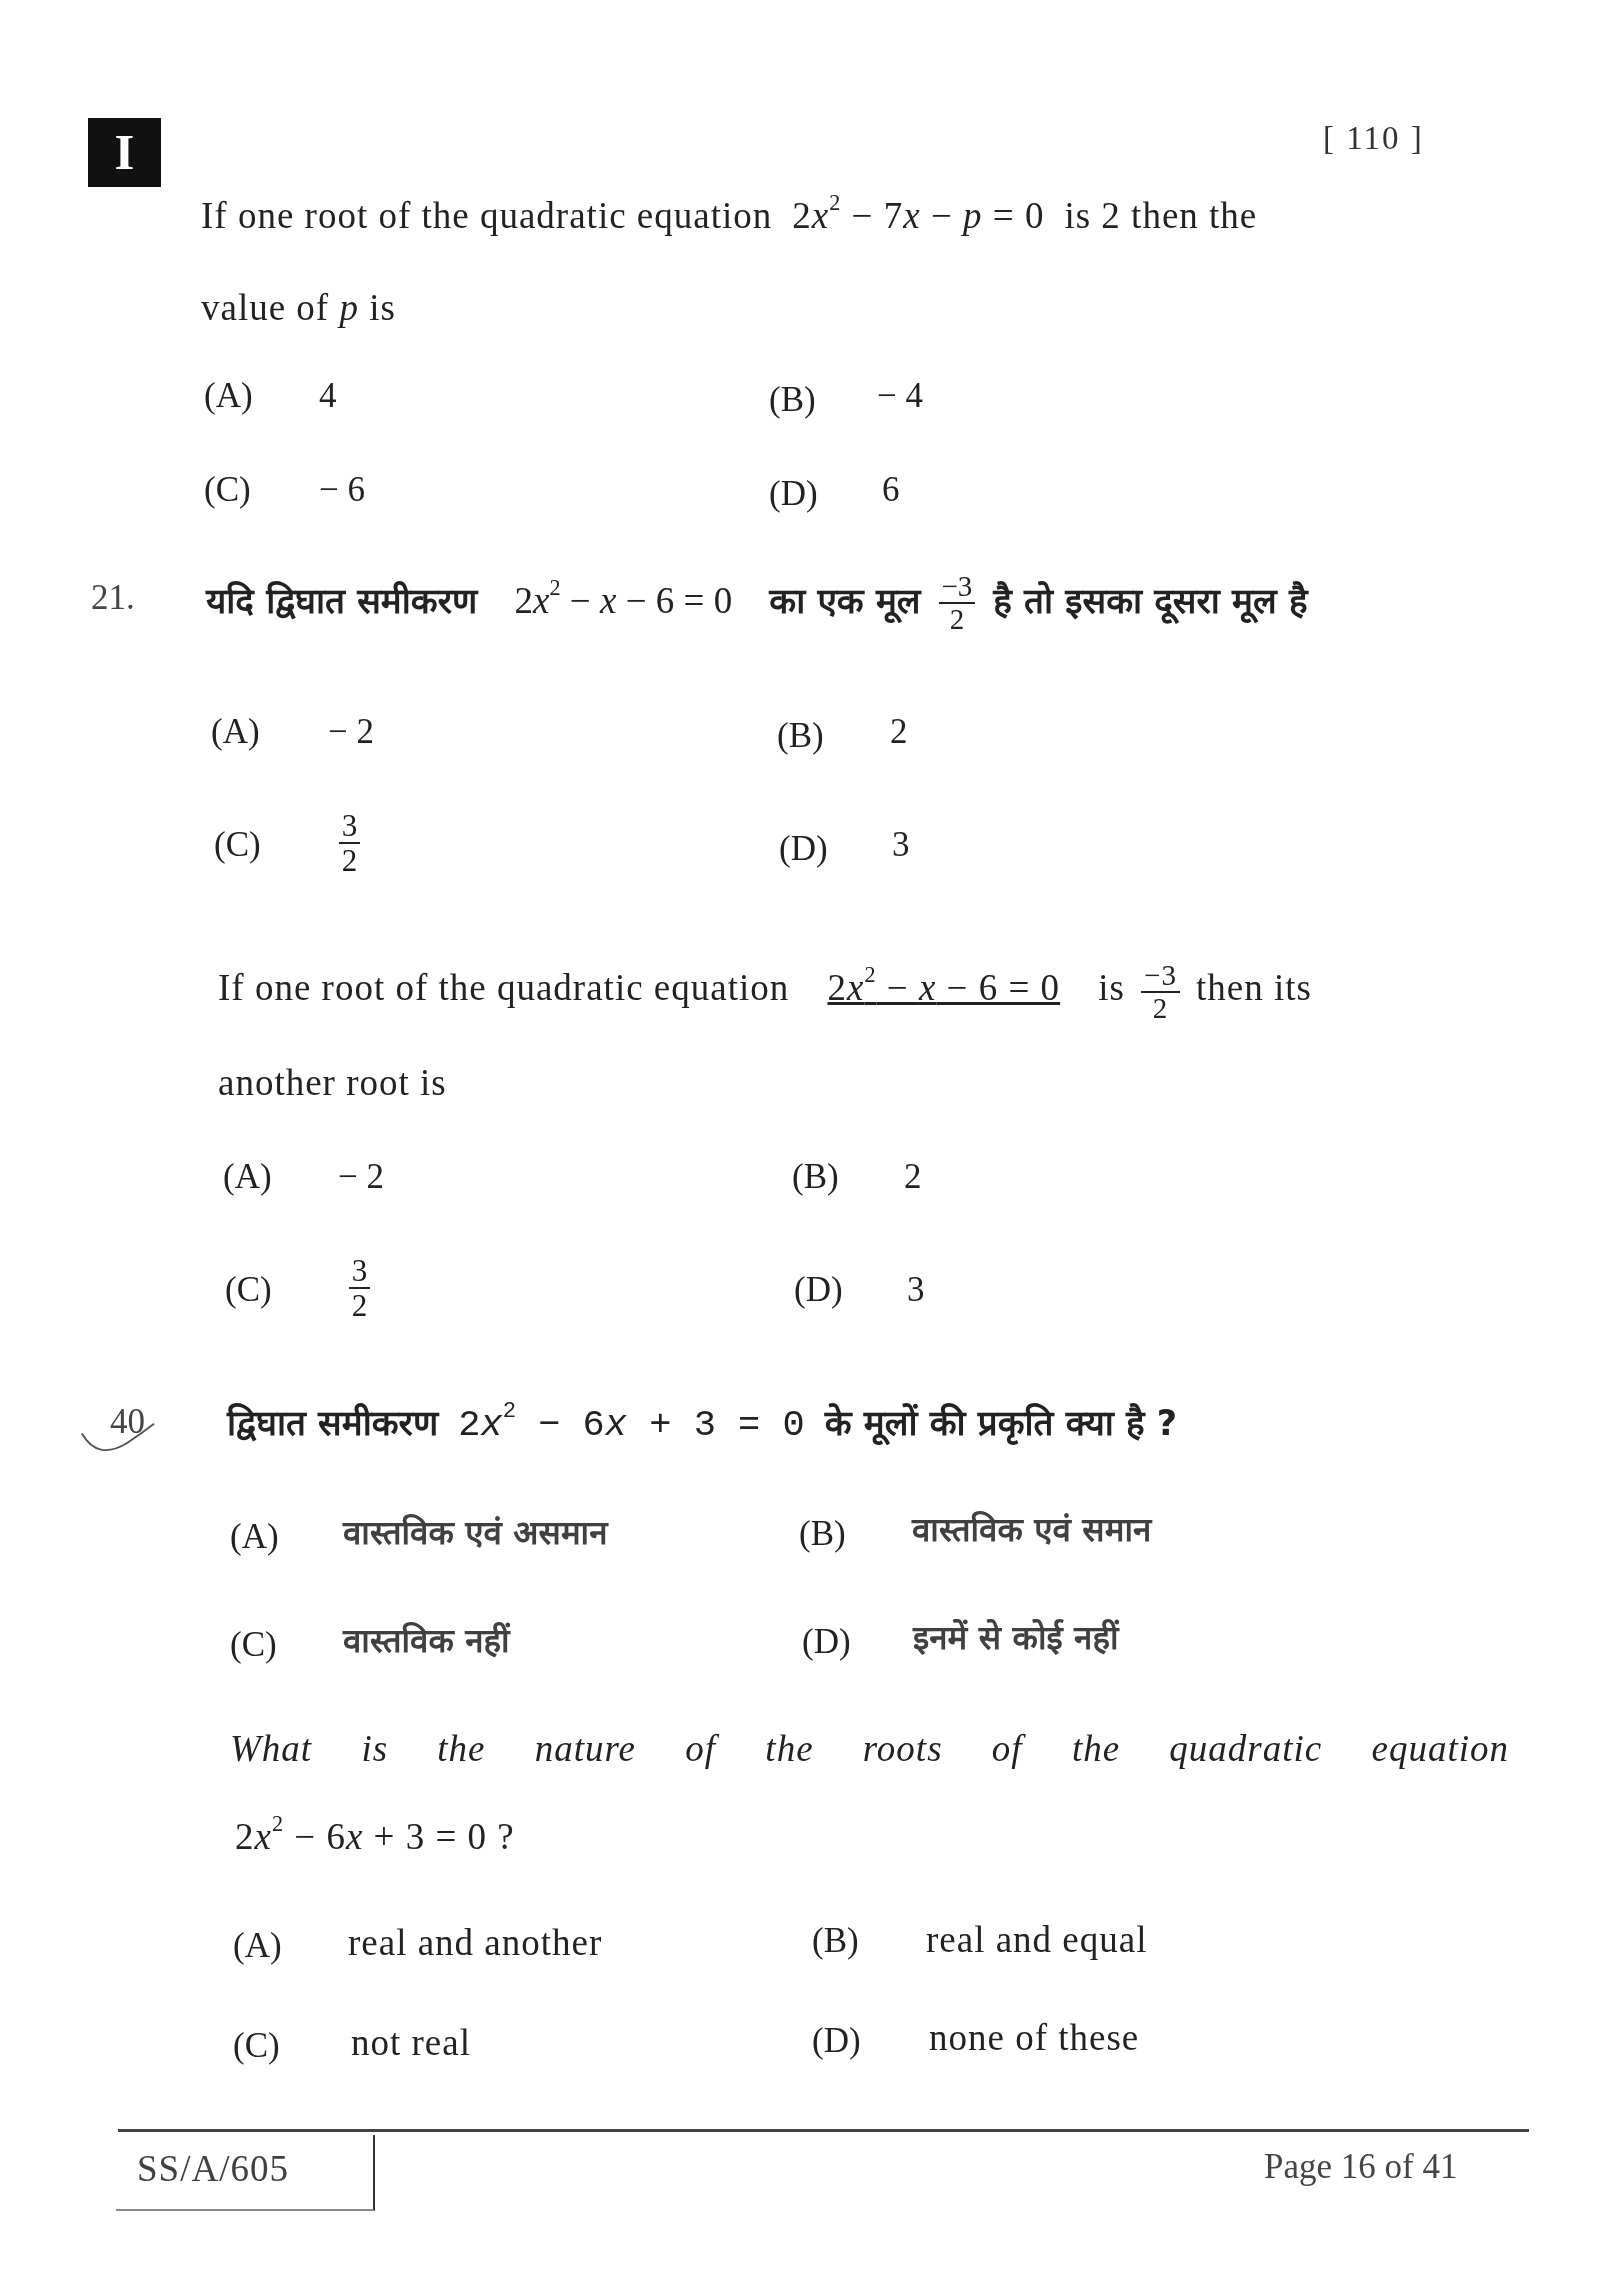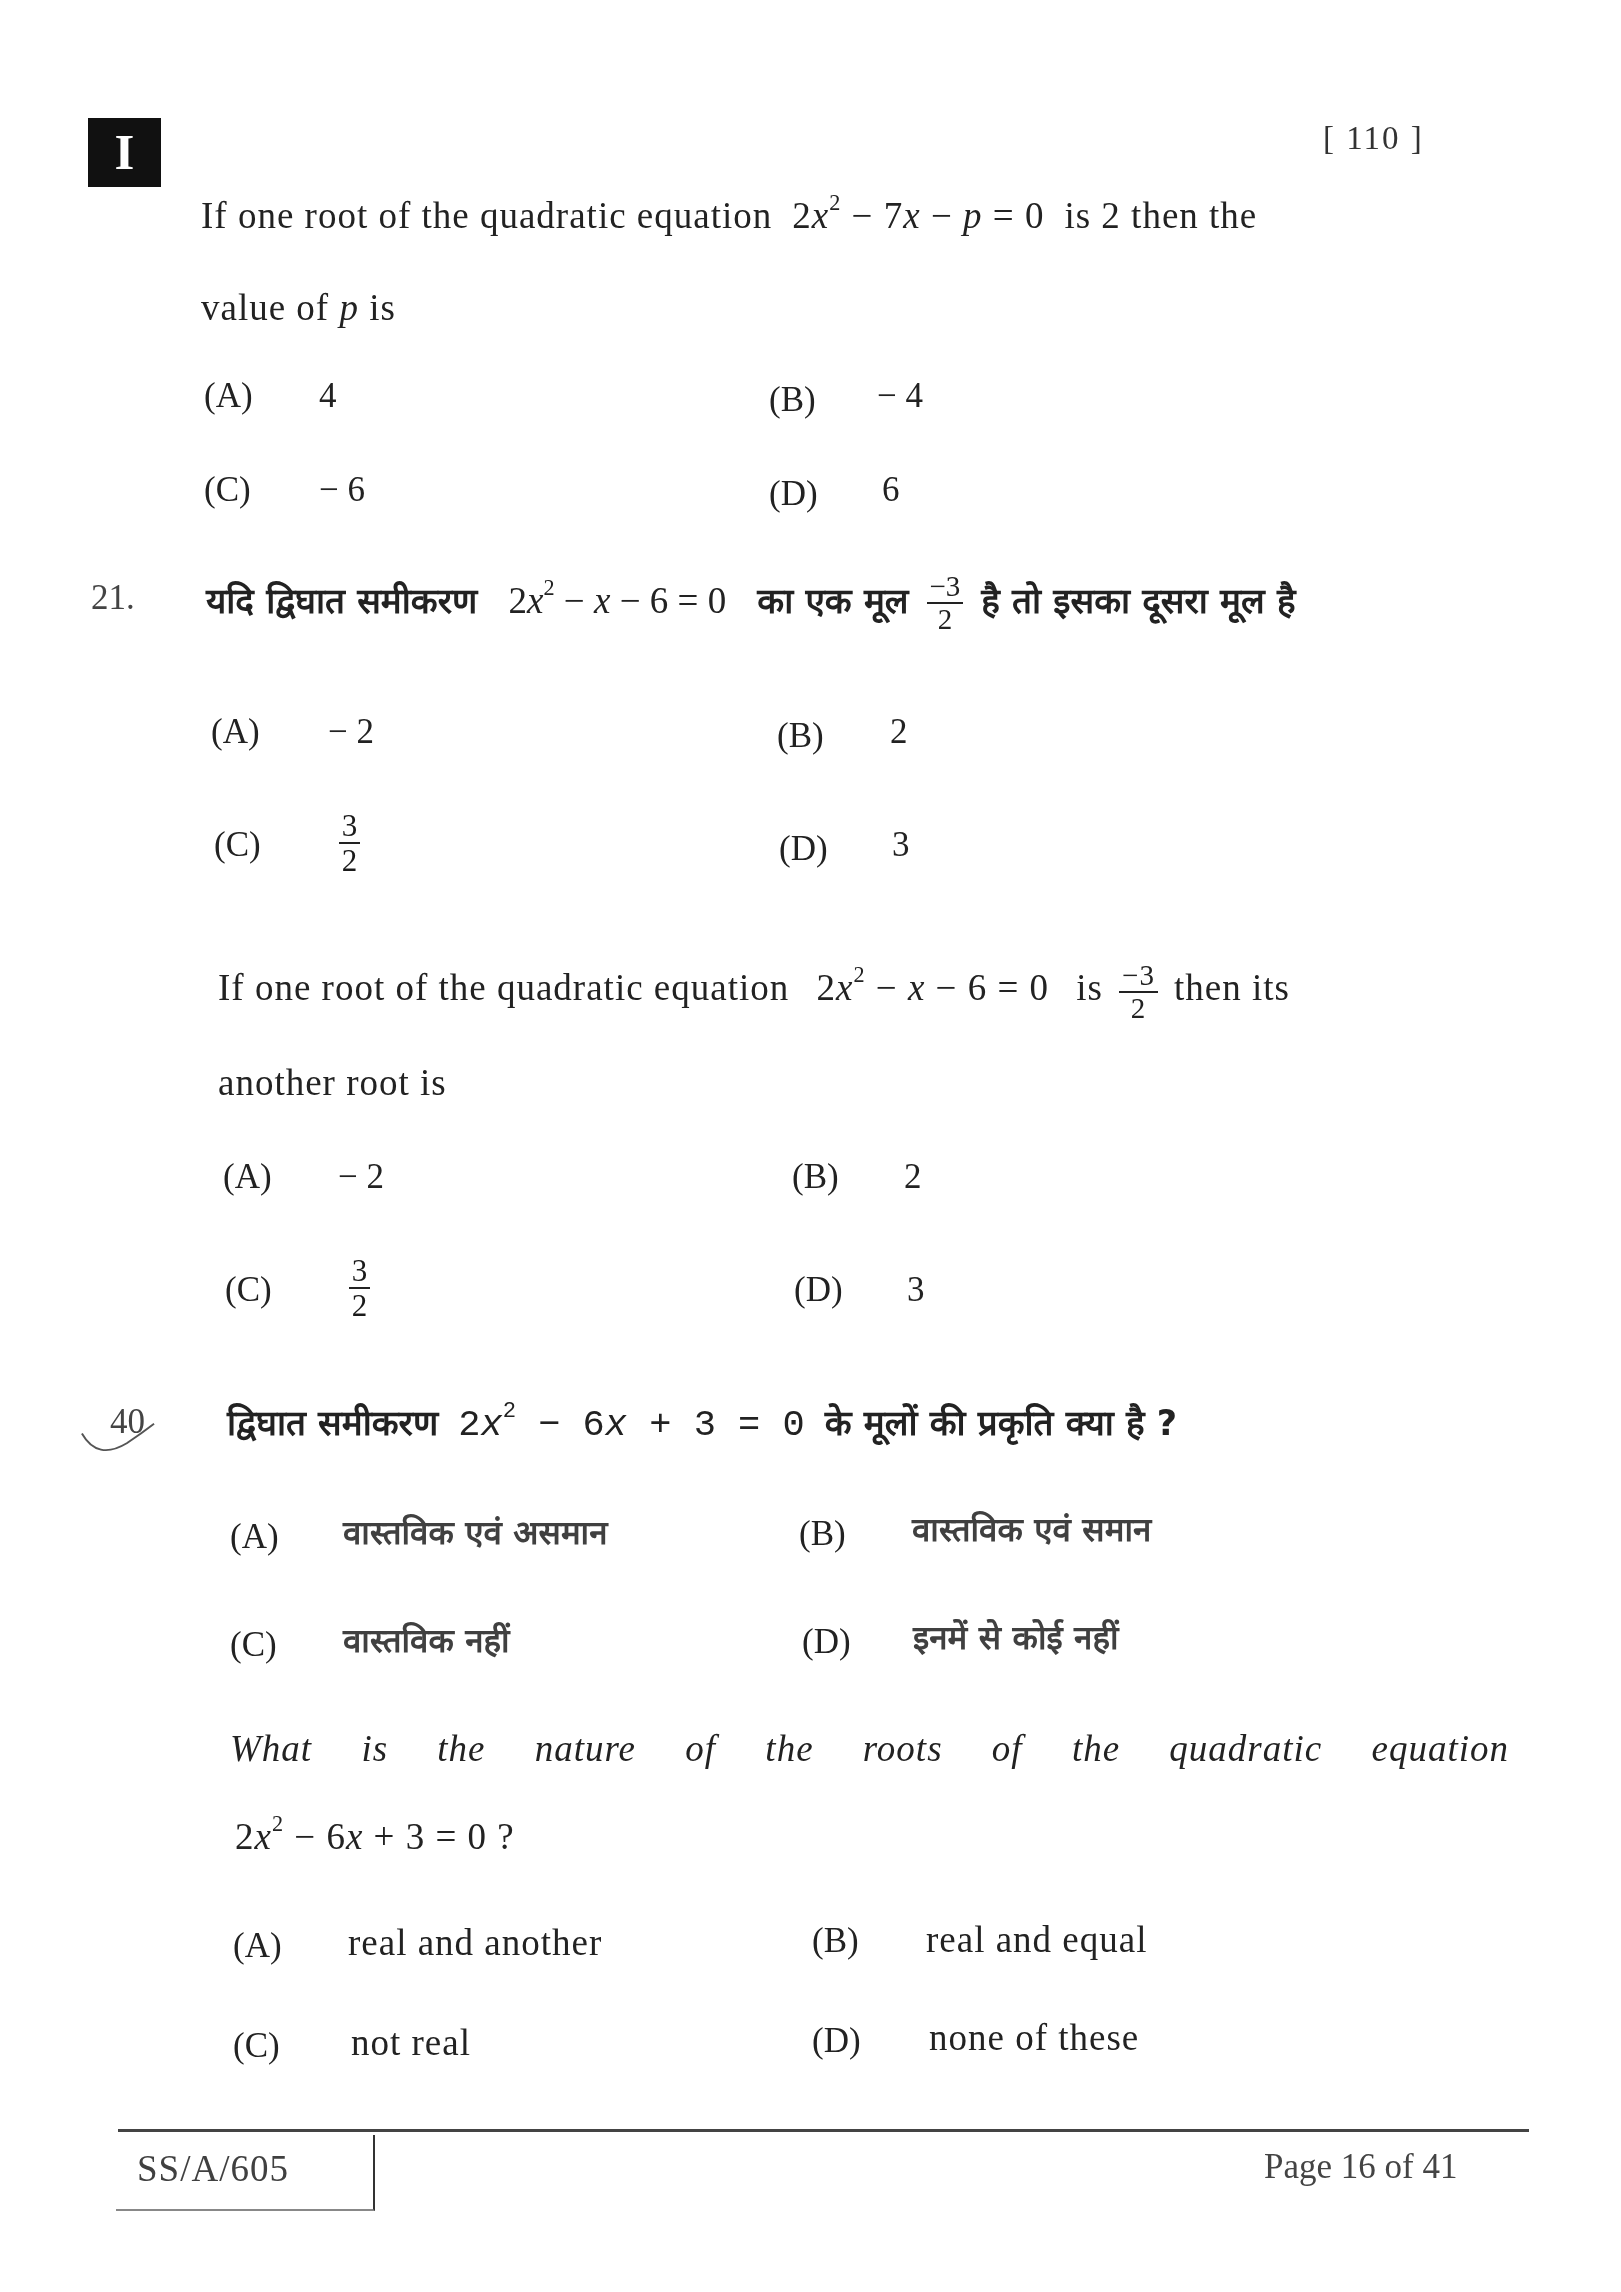--- a/index.html
+++ b/index.html
@@ -47,21 +47,21 @@
 <div class="abs opt-label" style="left:769px; top:380px;">(B)</div>
 <div class="abs opt-val" style="left:877px; top:376px;">− 4</div>
 <div class="abs opt-label" style="left:204px; top:470px;">(C)</div>
 <div class="abs opt-val" style="left:319px; top:470px;">− 6</div>
 <div class="abs opt-label" style="left:769px; top:474px;">(D)</div>
 <div class="abs opt-val" style="left:882px; top:470px;">6</div>
 
 <div class="abs q-num" style="left:91px; top:578px;">21.</div>
 <div class="abs q-hi" style="left:206px; top:572px;">
   <span>यदि द्विघात समीकरण</span>
-  <span class="math" style="font-family:'Liberation Serif',serif; font-weight:normal; font-size:37px; margin:0 19px;">2<i>x</i><sup>2</sup> − <i>x</i> − 6 = 0</span>
+  <span class="math" style="font-family:'Liberation Serif',serif; font-weight:normal; font-size:37px; margin:0 25px;">2<i>x</i><sup>2</sup> − <i>x</i> − 6 = 0</span>
   <span>का एक मूल</span>
   <span class="frac" style="font-family:'Liberation Serif',serif; font-weight:normal;">
     <span class="num">−3</span>
     <span class="den">2</span>
   </span>
   <span>है तो इसका दूसरा मूल है</span>
 </div>
 
 <div class="abs opt-label" style="left:211px; top:712px;">(A)</div>
 <div class="abs opt-val" style="left:328px; top:712px;">− 2</div>
@@ -72,21 +72,21 @@
   <span class="frac" style="font-size:31px;">
     <span class="num">3</span>
     <span class="den">2</span>
   </span>
 </div>
 <div class="abs opt-label" style="left:779px; top:829px;">(D)</div>
 <div class="abs opt-val" style="left:892px; top:825px;">3</div>
 
 <div class="abs q-text" style="left:218px; top:961px;">
   <span>If one root of the quadratic equation</span>
-  <span class="math" style="margin:0 17px;">2<i>x</i><sup>2</sup> − <i>x</i> − 6 = 0</span>
+  <span class="math" style="margin:0 28px;text-decoration:underline;">2<i>x</i><sup>2</sup> − <i>x</i> − 6 = 0</span>
   <span>is</span>
   <span class="frac">
     <span class="num">−3</span>
     <span class="den">2</span>
   </span>
   <span>then its</span>
 </div>
 <div class="abs q-text" style="left:218px; top:1061px;">another root is</div>
 
 <div class="abs opt-label" style="left:223px; top:1157px;">(A)</div>

